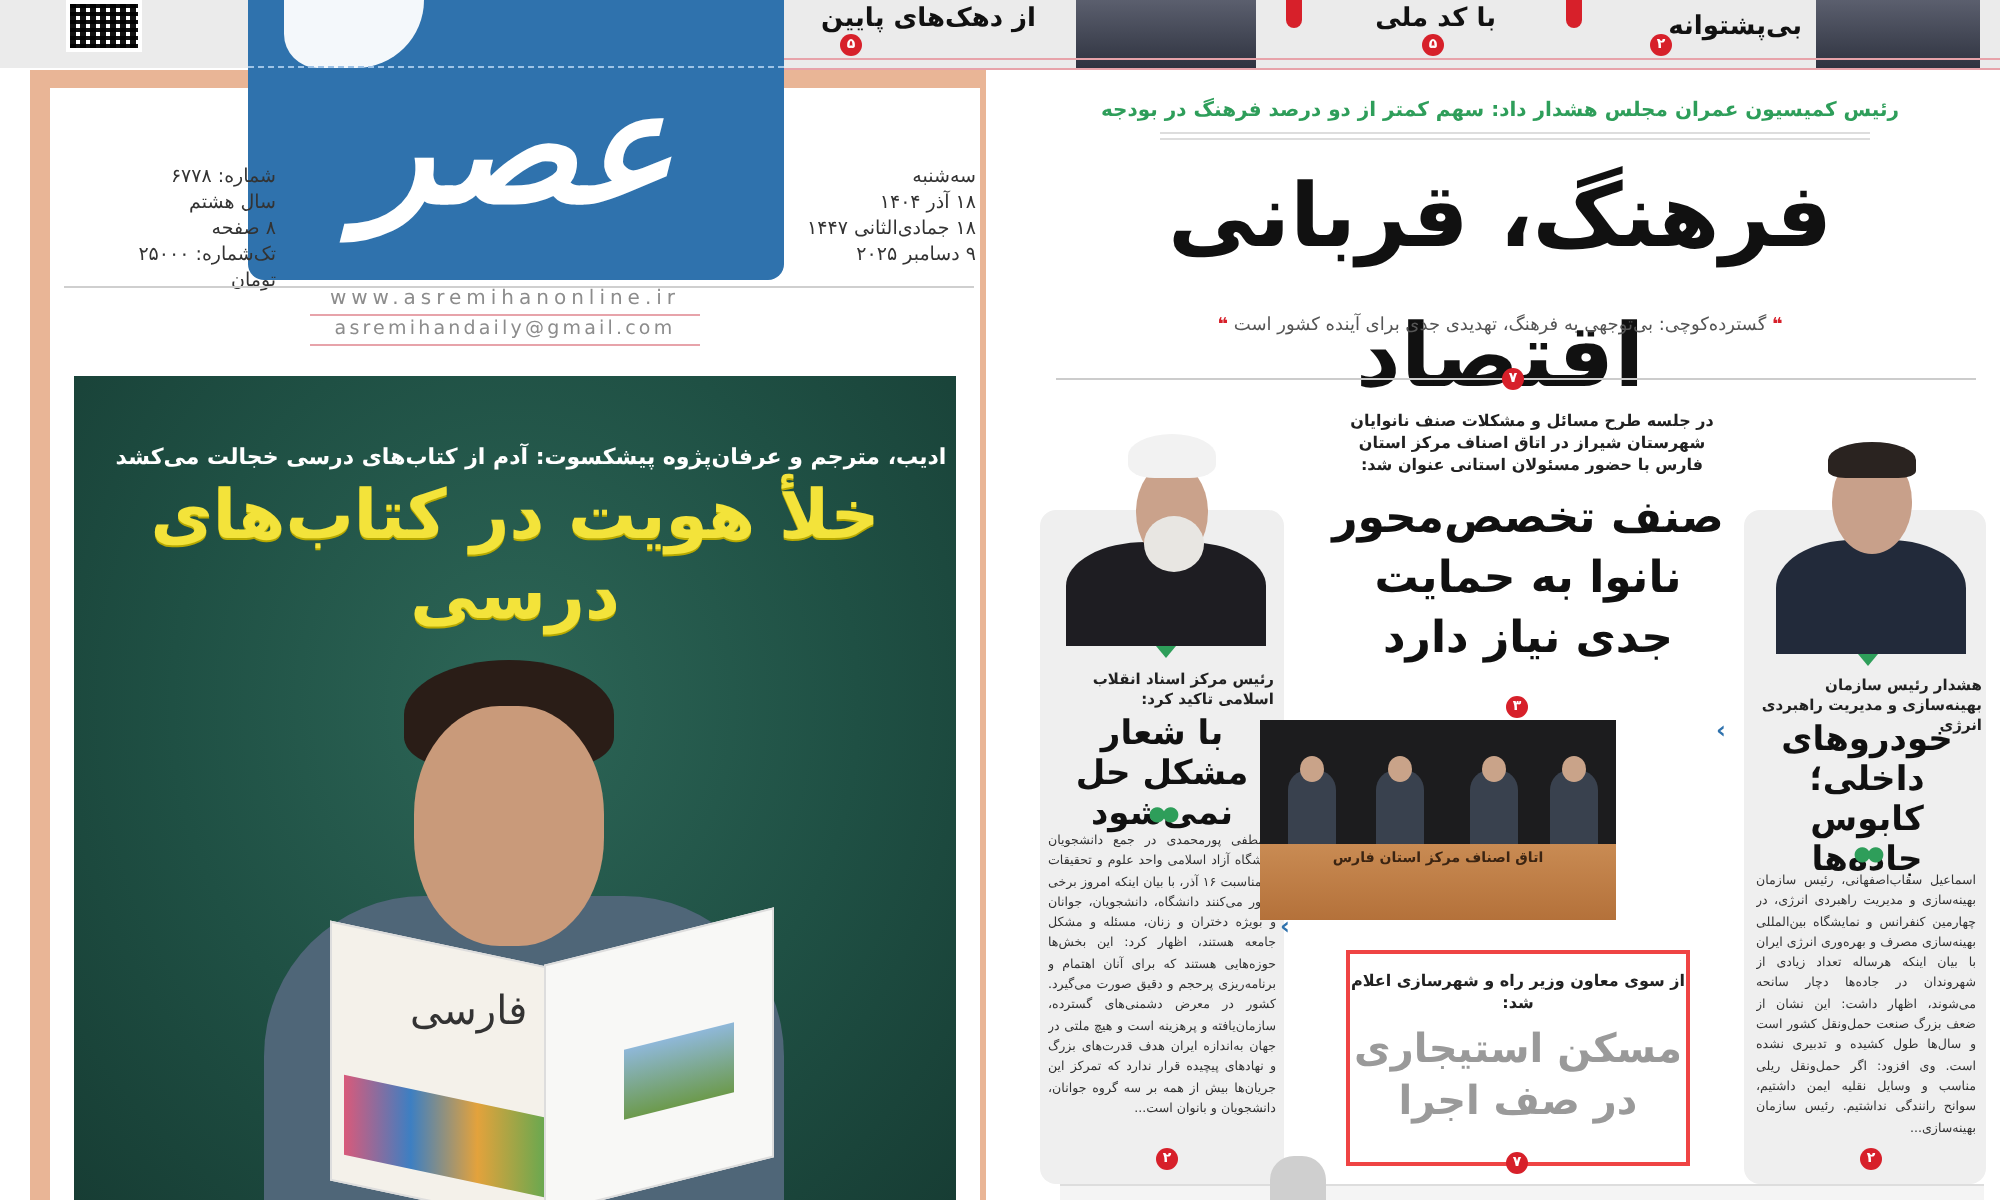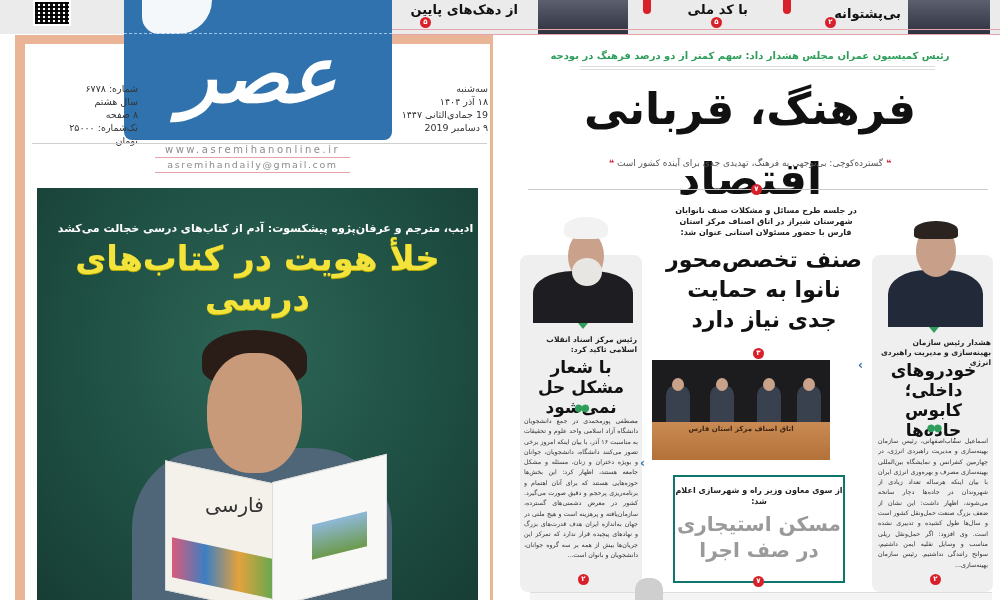--- a/index.html
+++ b/index.html
@@ -60,25 +60,25 @@
   .card-photo .torso { position: absolute; border-radius: 40% 40% 0 0; }
   .tri-down { position: absolute; width: 0; height: 0; border-left: 5px solid transparent; border-right: 5px solid transparent; border-top: 6px solid #2e9e5a; }
   .card-kicker { position: absolute; text-align: right; font-size: 7.5px; font-weight: bold; color: #222; line-height: 10px; }
   .card-title { position: absolute; text-align: center; font-size: 17px; font-weight: bold; color: #111; line-height: 20px; }
   .dots { position: absolute; font-size: 10px; color: #2e9e5a; letter-spacing: -2px; text-align: center; }
   .card-body { position: absolute; text-align: justify; font-size: 6.3px; color: #333; line-height: 10.3px; }
   .side-arrow { position: absolute; font-size: 12px; color: #2f72ad; font-weight: bold; }
 
   .center-kicker { position: absolute; left: 668px; top: 205px; width: 196px; text-align: center; font-size: 8px; font-weight: bold; color: #222; line-height: 11px; }
   .center-title { position: absolute; left: 662px; top: 245px; width: 204px; text-align: center; font-size: 22px; font-weight: bold; color: #111; line-height: 30px; }
-  .center-photo { position: absolute; left: 652px; top: 360px; width: 178px; height: 100px; background: #1c1c1e; overflow: hidden; }
+  .center-photo { position: absolute; left: 630px; top: 360px; width: 178px; height: 100px; background: #1c1c1e; overflow: hidden; }
   .center-photo .desk { position: absolute; left: 0; top: 62px; width: 100%; height: 38px; background: linear-gradient(180deg,#c98b53,#b4713a); }
   .center-photo .p { position: absolute; top: 25px; width: 24px; height: 38px; background: #39414e; border-radius: 10px 10px 0 0; }
   .center-photo .h { position: absolute; top: 18px; width: 12px; height: 13px; background: #c9a389; border-radius: 50%; }
-  .boxed { position: absolute; left: 673px; top: 475px; width: 172px; height: 108px; border: 2px solid #0f766e; background: #fff; }
+  .boxed { position: absolute; left: 673px; top: 475px; width: 172px; height: 108px; border: 2px solid #ef4444; background: #fff; }
   .boxed-kicker { position: absolute; left: 0; top: 8px; width: 100%; text-align: center; font-size: 8px; font-weight: bold; color: #222; line-height: 11px; }
   .boxed-title { position: absolute; left: 0; top: 34px; width: 100%; text-align: center; font-size: 20px; font-weight: bold; color: #9a9a9a; line-height: 26px; }
   .bottom-bar { position: absolute; left: 530px; top: 592px; width: 462px; height: 8px; border-top: 1px solid #ddd; background: #f4f4f4; }
 </style>
 </head>
 <body>
 
 <div class="top-strip">
   <div class="qr"></div>
 
@@ -114,22 +114,22 @@
 
 <div class="issue-info rtl">
   <div>شماره: ۶۷۷۸</div>
   <div>سال هشتم</div>
   <div>۸ صفحه</div>
   <div>تک‌شماره: ۲۵۰۰۰ تومان</div>
 </div>
 <div class="date-info rtl">
   <div>سه‌شنبه</div>
   <div>۱۸ آذر ۱۴۰۴</div>
-  <div>19 جمادی‌الثانی ۱۴۴۷</div>
-  <div>۹ دسامبر 2019</div>
+  <div>۱۸ جمادی‌الثانی ۱۴۴۷</div>
+  <div>۹ دسامبر ۲۰۲۵</div>
 </div>
 <div class="mast-rule"></div>
 <div class="web-line">www.asremihanonline.ir</div>
 <div class="mail-line">asremihandaily@gmail.com</div>
 
 <div class="cover">
   <div class="boy-hair"></div>
   <div class="boy-body"></div>
   <div class="boy-head" style="top:165px;"></div>
   <div class="book-left"></div>

